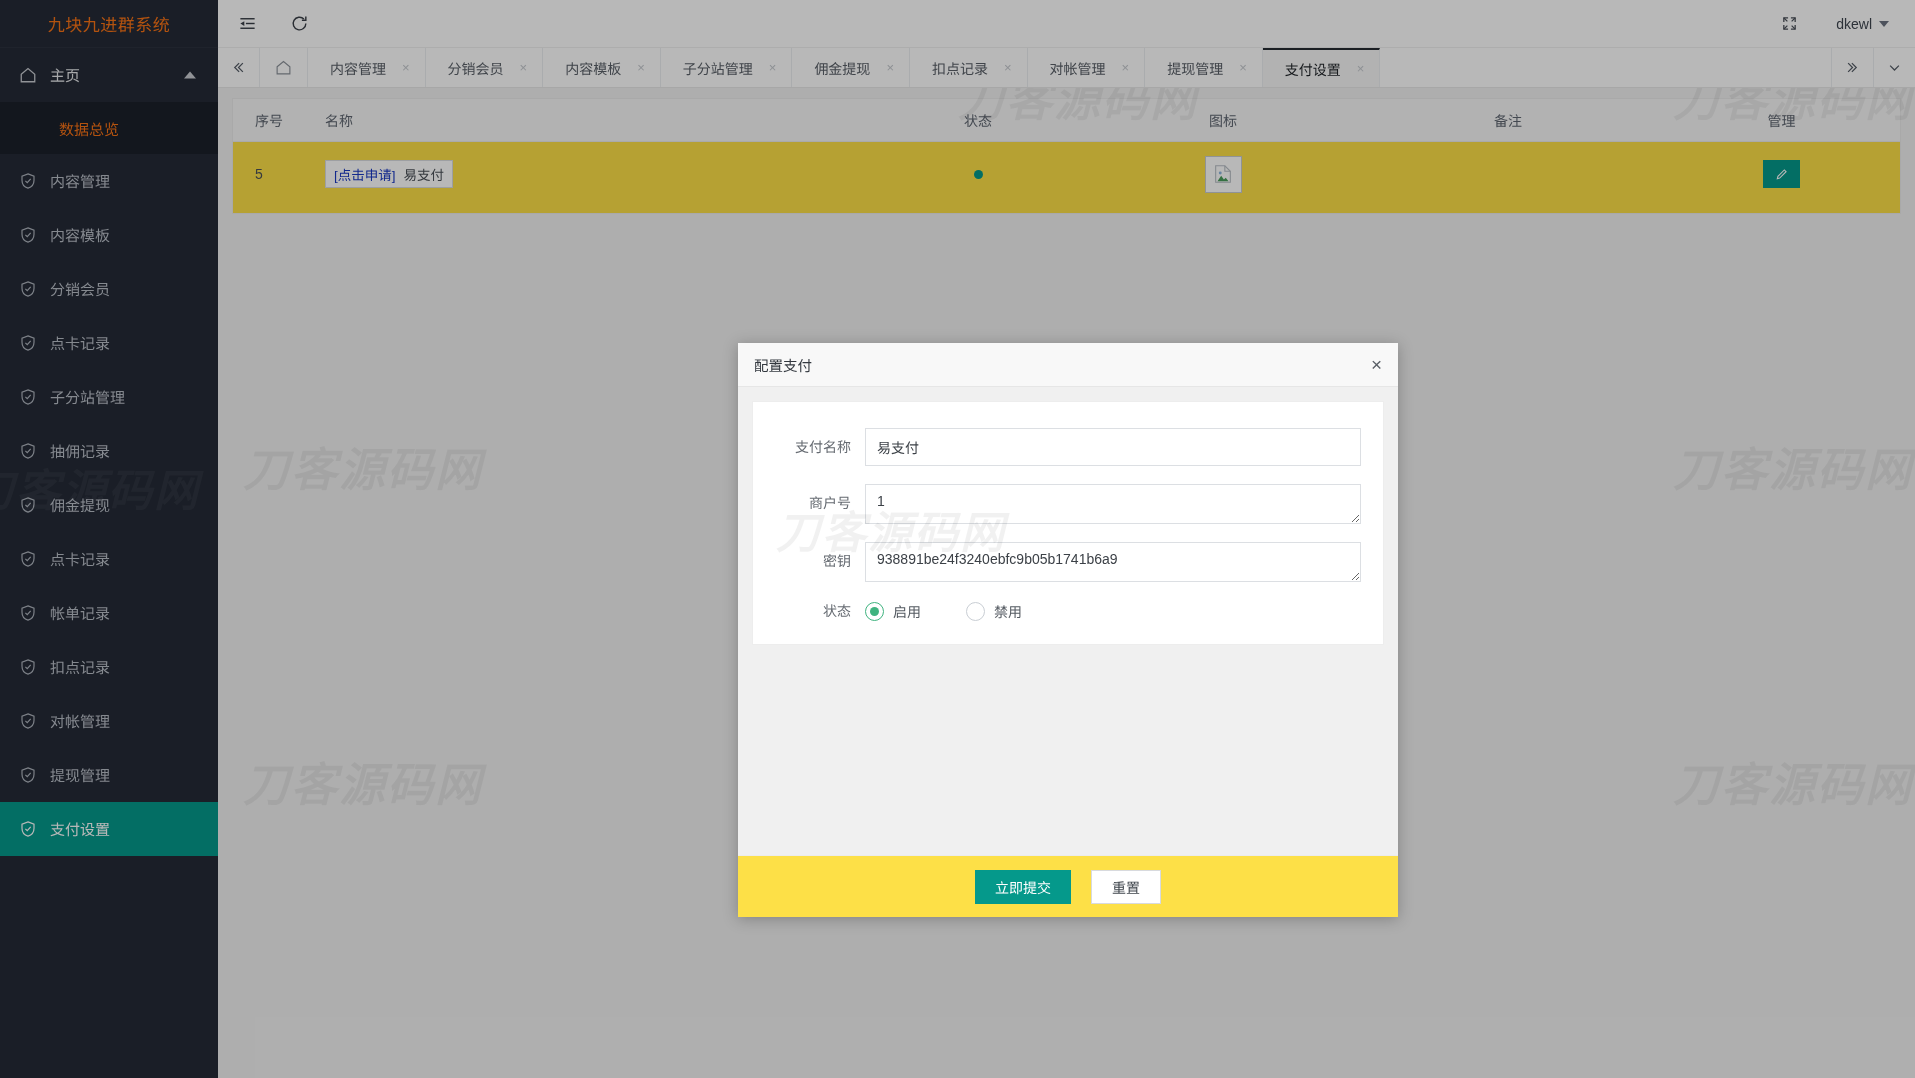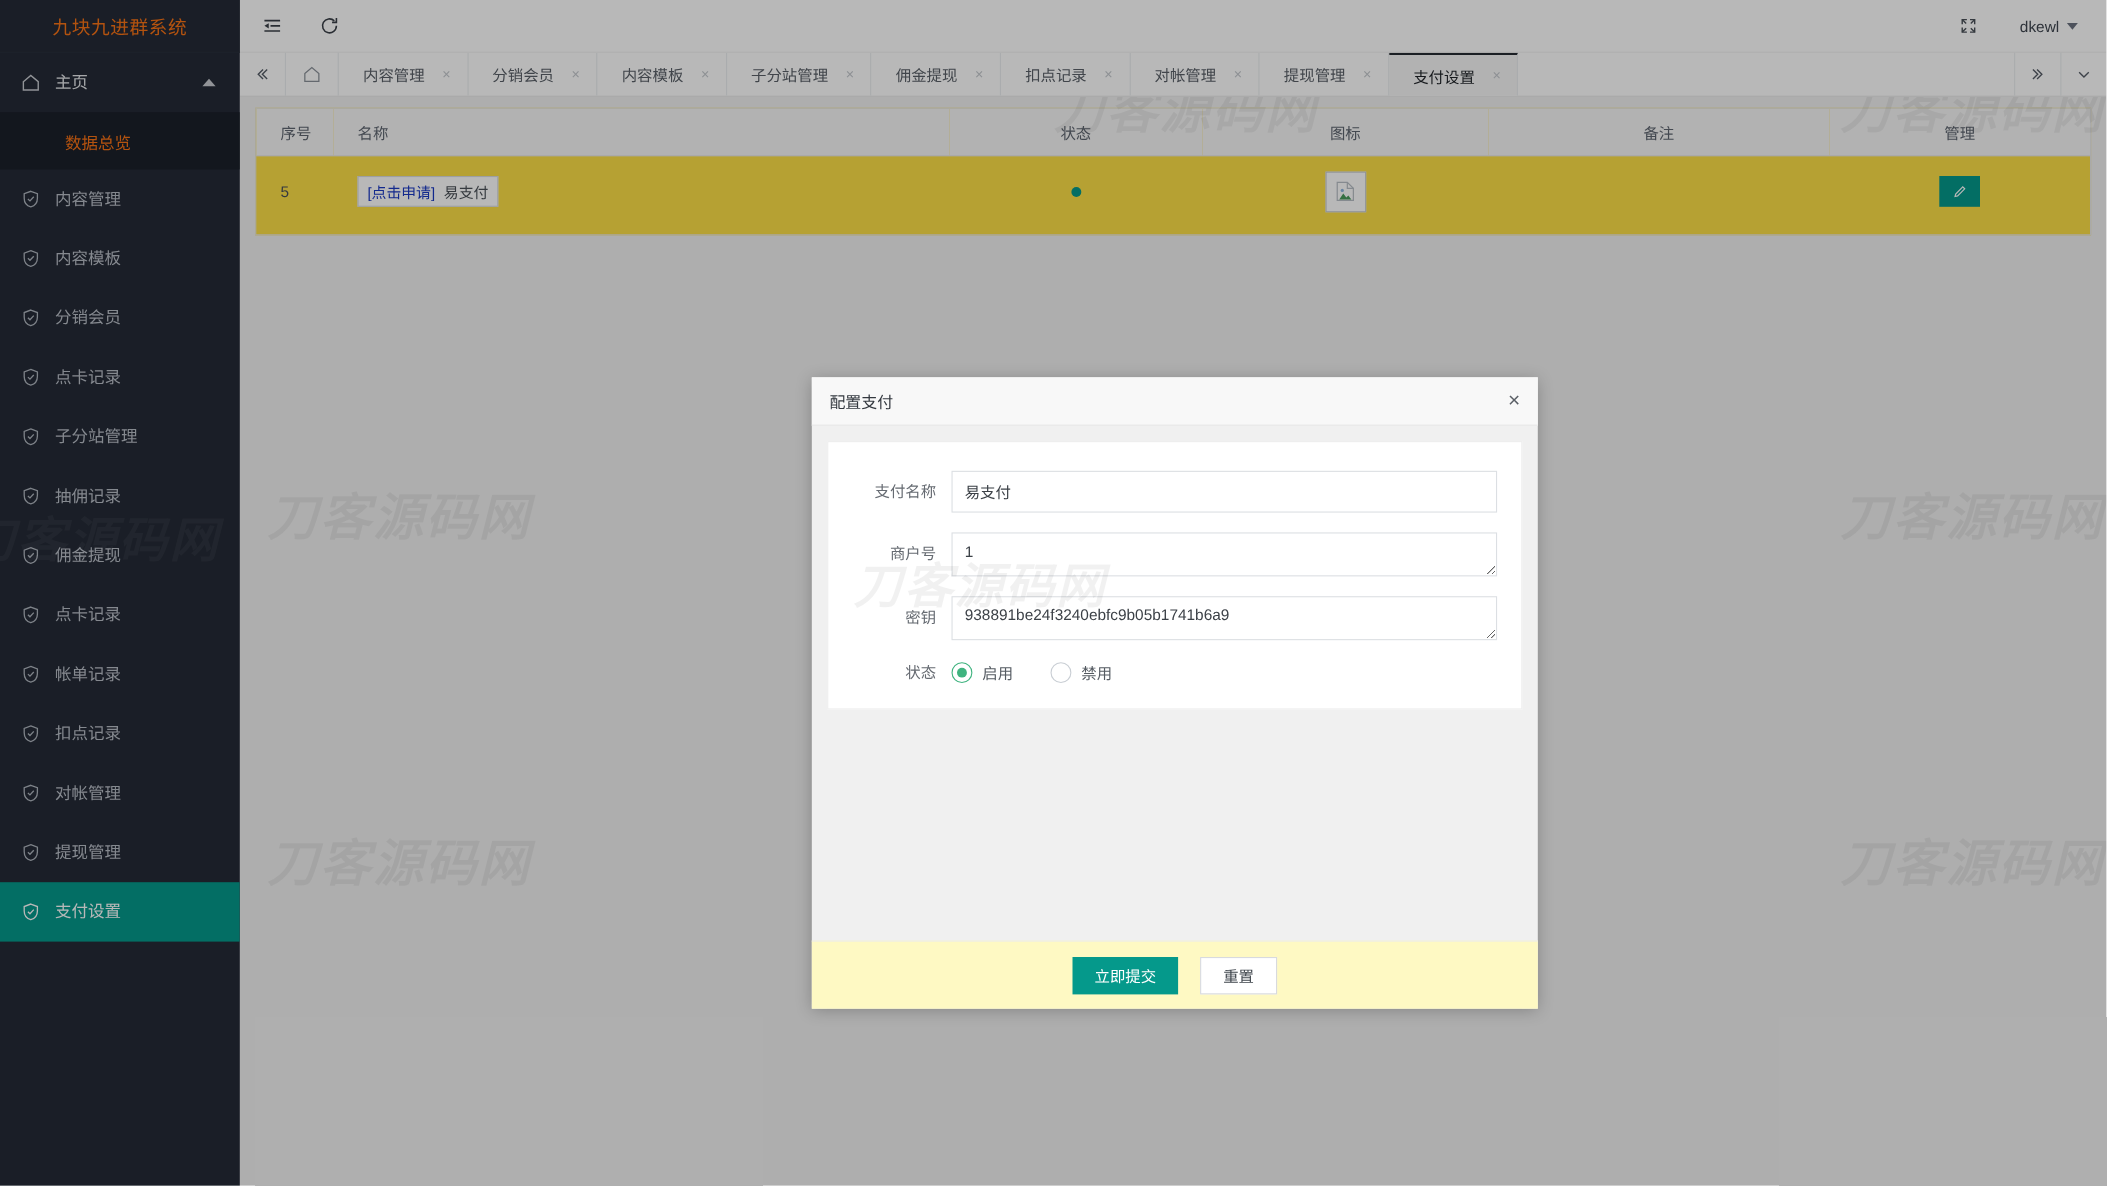--- a/index.html
+++ b/index.html
@@ -306,35 +306,35 @@
     color: #3c4147;
     font-family: "Liberation Sans", sans-serif;
     background: #fff;
     resize: vertical;
     outline: none;
     line-height: 1.3;
     overflow: hidden;
   }
   .frow.radio-row { align-items: center; margin-top: 6px; }
   .frow.radio-row .flabel { line-height: 22px; }
-  .radio-group { display: flex; align-items: center; gap: 34px; justify-content: space-between; }
+  .radio-group { display: flex; align-items: center; gap: 45px; justify-content: space-between; }
   .radio-opt { display: flex; align-items: center; gap: 9px; cursor: pointer; font-size: 14px; color: #555b62; }
   .radio-mark {
     width: 19px; height: 19px; border-radius: 50%;
     border: 1px solid #c9ced4; background: #fff;
     display: inline-flex; align-items: center; justify-content: center;
   }
   .radio-opt.on .radio-mark { border-color: #3fb37f; }
   .radio-opt.on .radio-mark::after {
     content: ""; width: 9px; height: 9px; border-radius: 50%;
     background: #3fb37f;
   }
   .modal-foot {
     height: 62px;
-    background: #fef9c3;
+    background: #fde047;
     border-top: 1px solid #ececec;
     display: flex; align-items: center; justify-content: center;
     gap: 20px;
   }
   .btn-primary {
     background: #05998b; color: #fff;
     border: none; height: 34px; padding: 0 20px;
     font-size: 14px; cursor: pointer;
     font-family: "Liberation Sans", sans-serif;
   }

